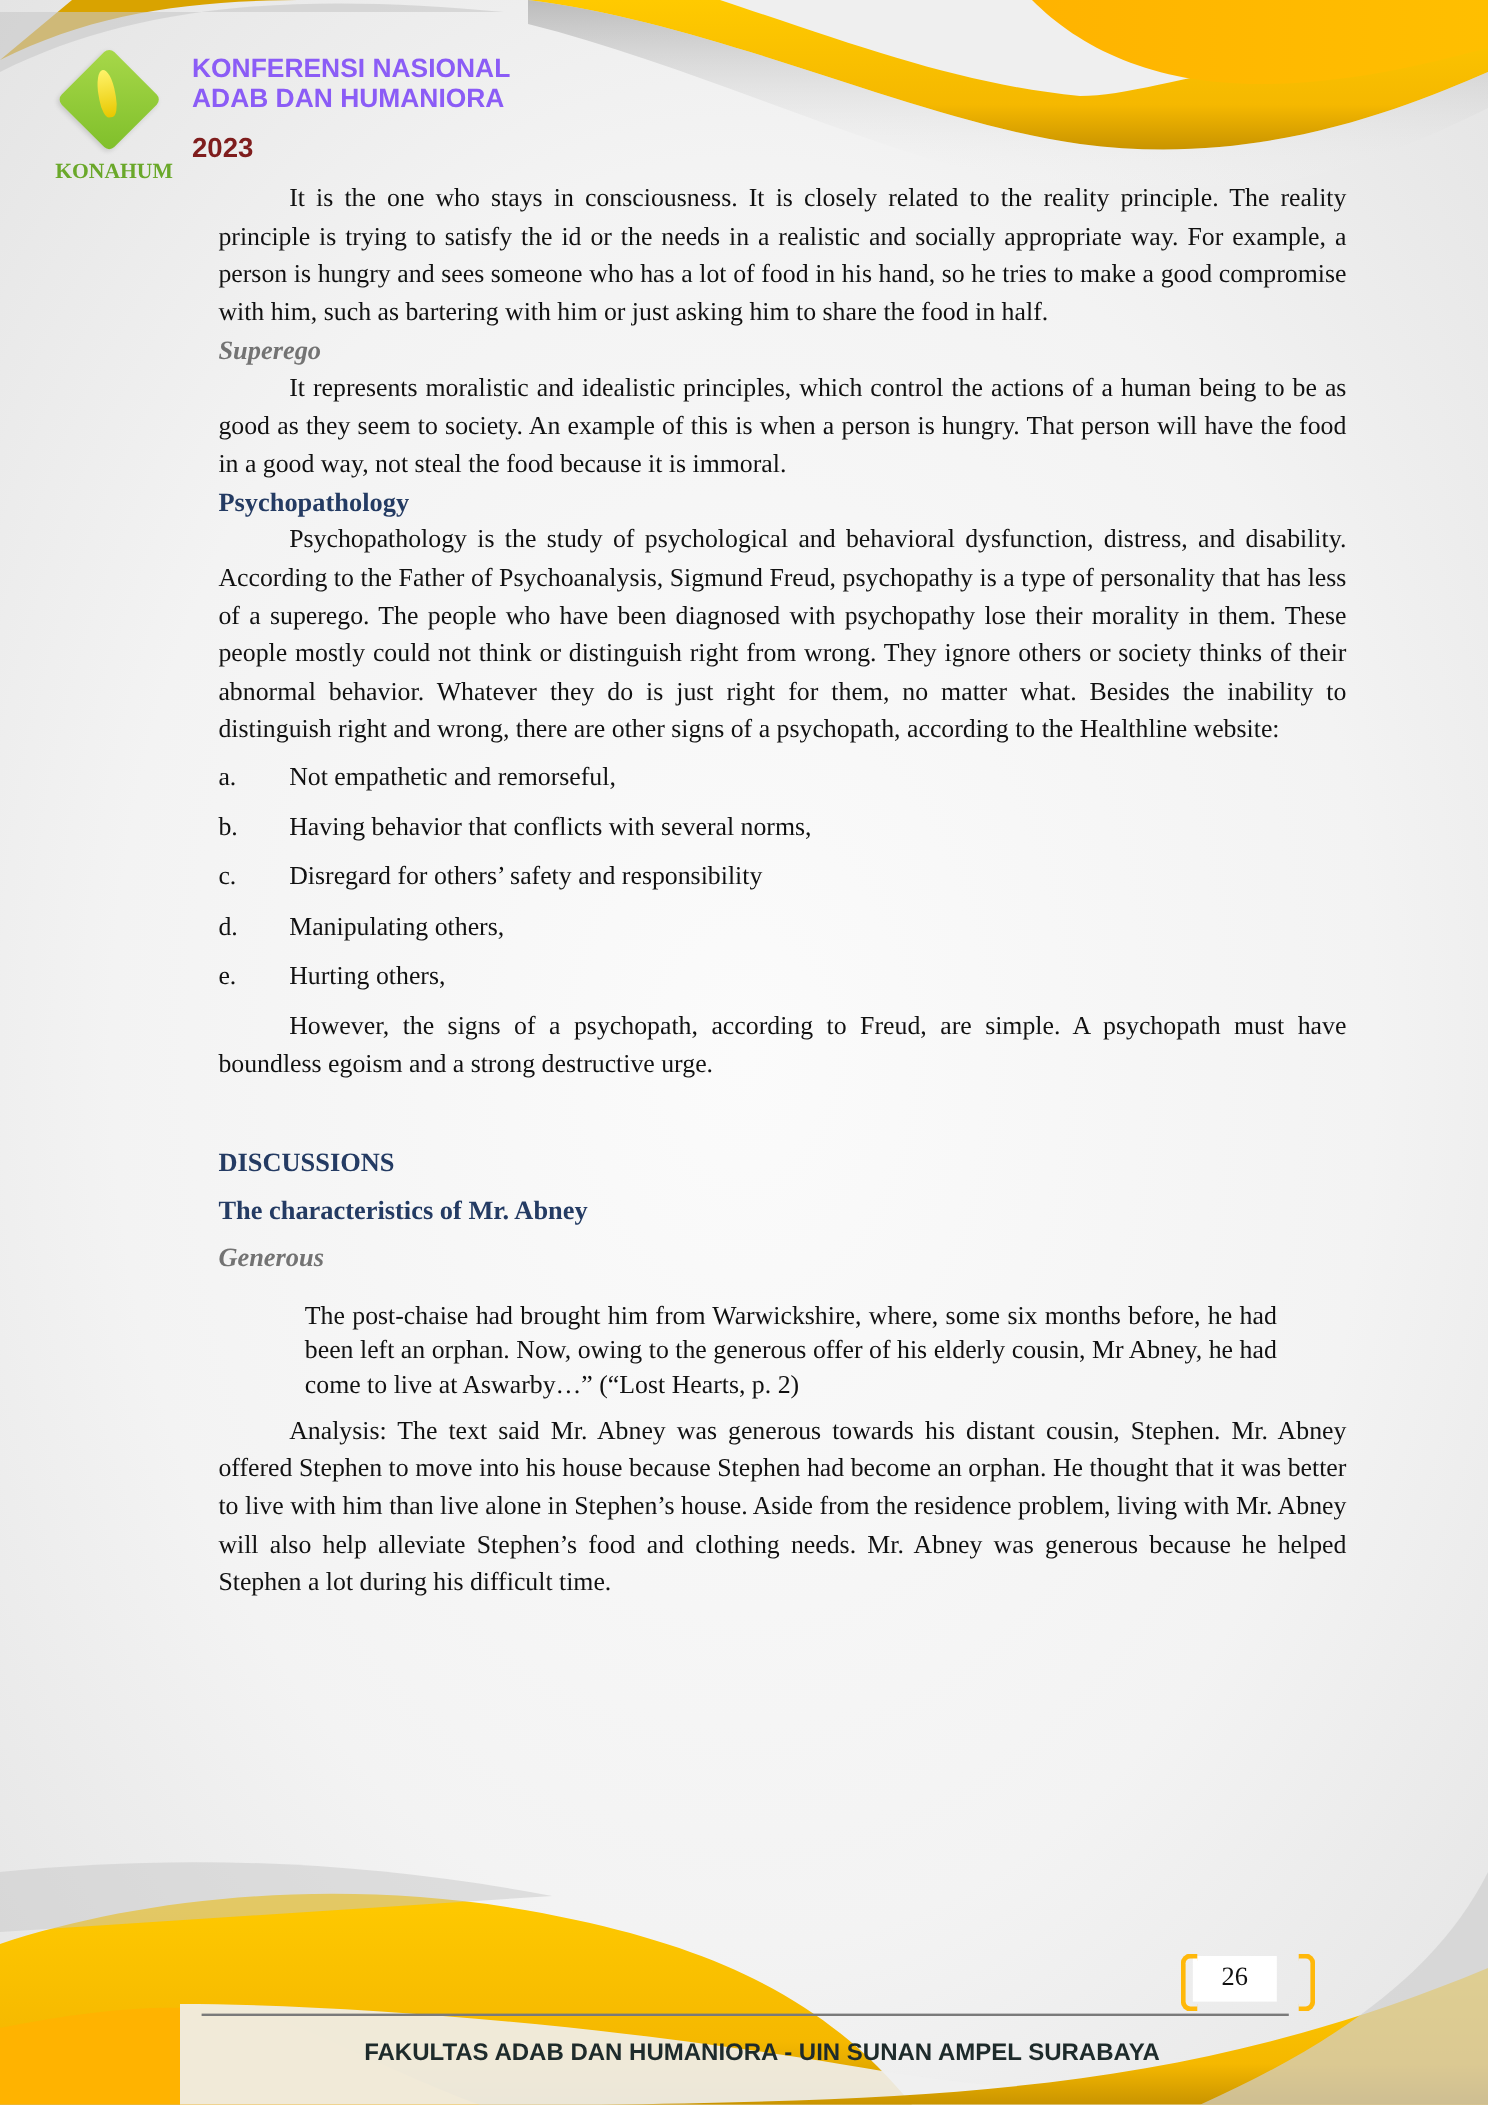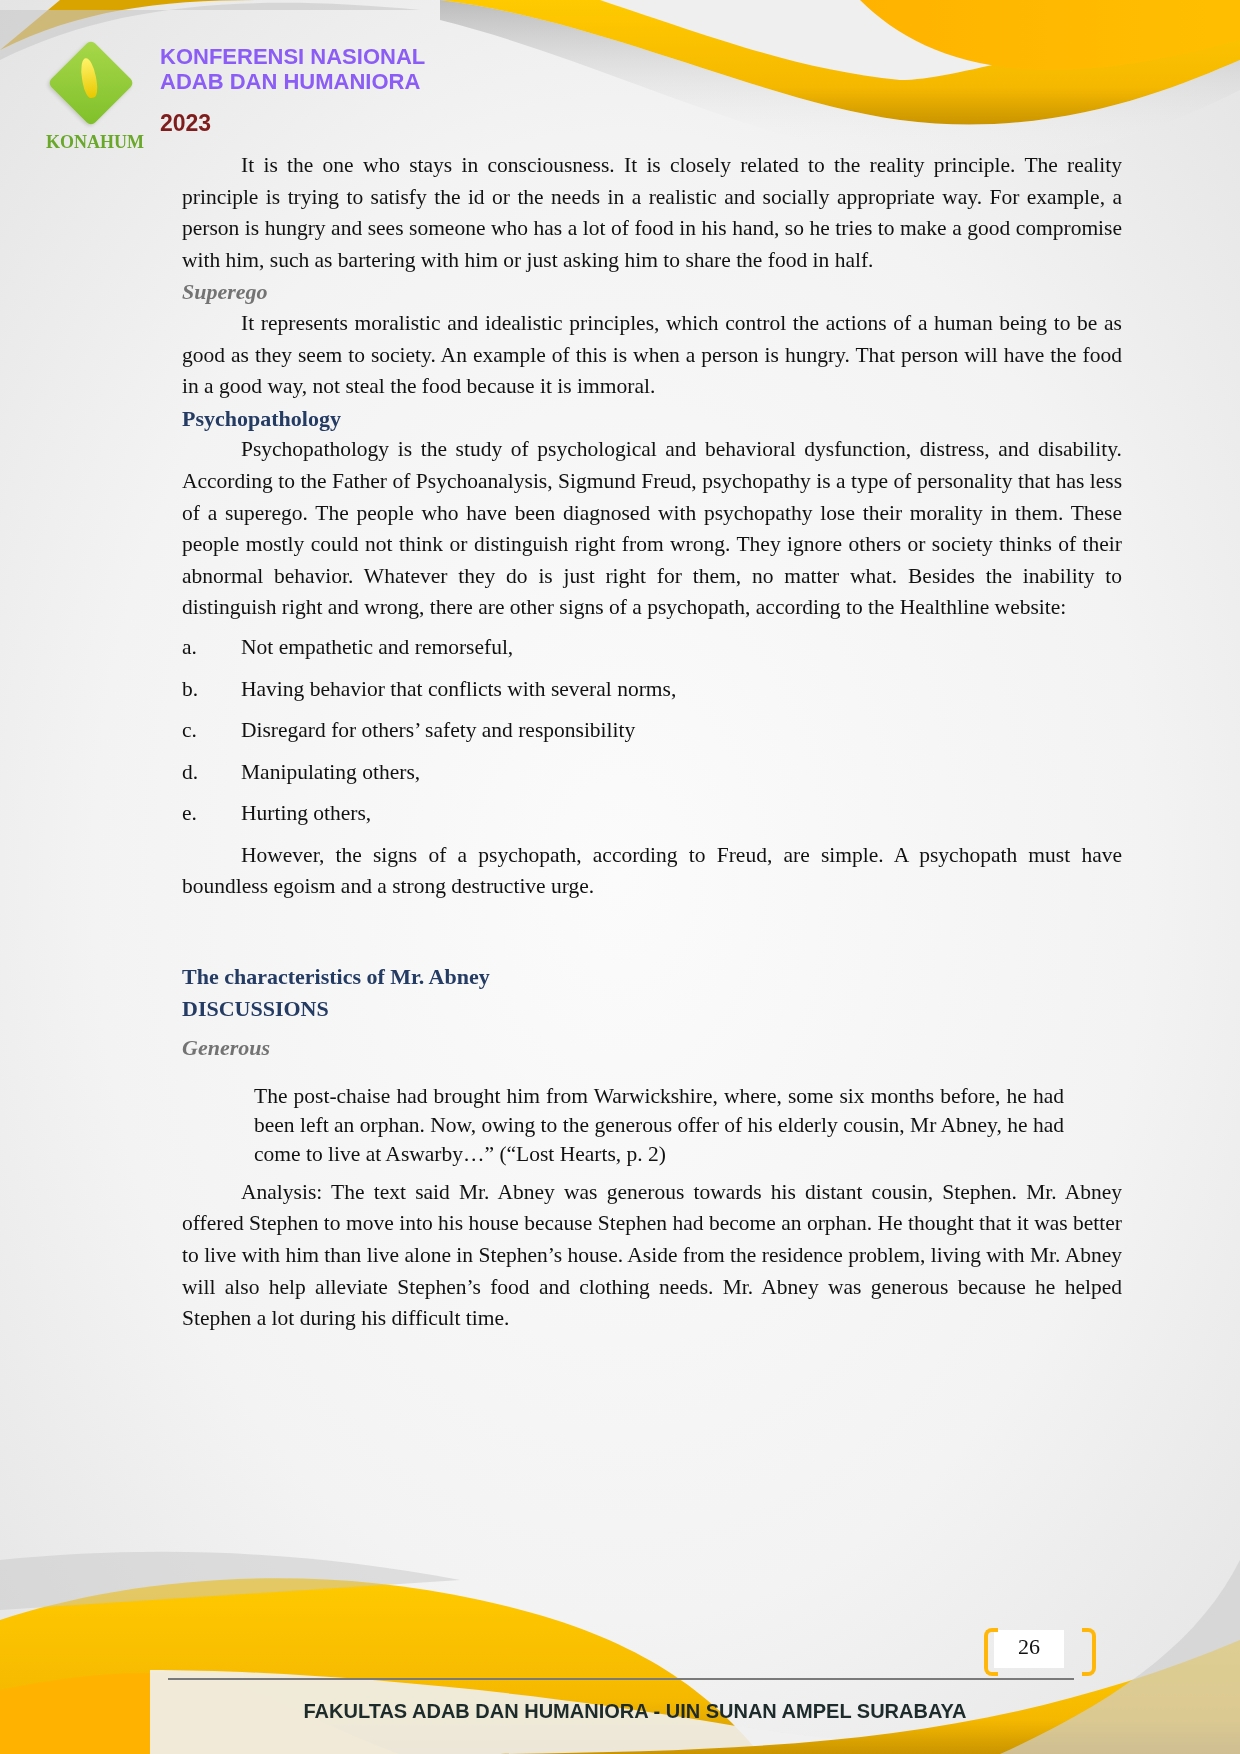--- a/index.html
+++ b/index.html
@@ -161,22 +161,22 @@
       <div class="list-item">
         <span class="lbl">e.</span>
         <span>Hurting others,</span>
       </div>
     </div>
 
     <p class="indent">However, the signs of a psychopath, according to Freud, are simple. A psychopath must have boundless egoism and a strong destructive urge.</p>
 
     <div class="gap-lg"></div>
 
+    <p class="h-bold">DISCUSSIONS</p>
     <p class="h-bold mt8">The characteristics of Mr. Abney</p>
-    <p class="h-bold">DISCUSSIONS</p>
     <p class="h-ital mt8">Generous</p>
 
     <p class="quote">The post-chaise had brought him from Warwickshire, where, some six months before, he had been left an orphan. Now, owing to the generous offer of his elderly cousin, Mr Abney, he had come to live at Aswarby…” (“Lost Hearts, p. 2)</p>
 
     <p class="indent">Analysis: The text said Mr. Abney was generous towards his distant cousin, Stephen. Mr. Abney offered Stephen to move into his house because Stephen had become an orphan. He thought that it was better to live with him than live alone in Stephen’s house. Aside from the residence problem, living with Mr. Abney will also help alleviate Stephen’s food and clothing needs. Mr. Abney was generous because he helped Stephen a lot during his difficult time.</p>
   </div>
 
   <div class="page-num-box">
     <div class="page-num-bg"></div>
     <div class="bracket-l"></div>

